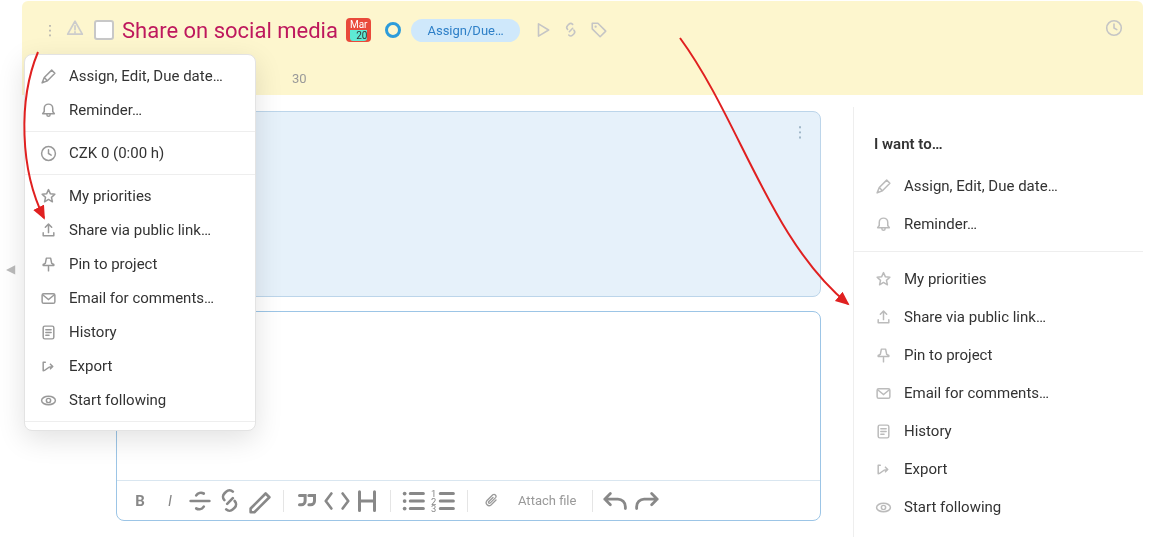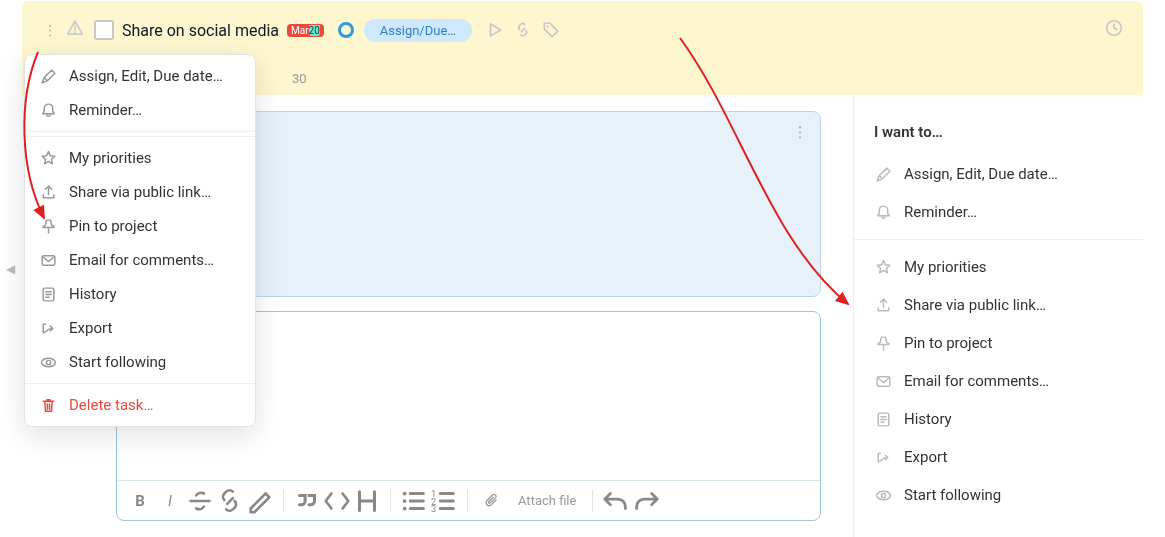--- a/index.html
+++ b/index.html
@@ -65,35 +65,35 @@
     .checkbox {
       width: 20px;
       height: 20px;
       border: 2px solid #c8c8c8;
       border-radius: 3px;
       background: #fff;
       margin: 0 4px;
       cursor: pointer;
     }
     .task-title {
-      font-size: 16px;
+      font-size: 22px;
       font-weight: 400;
-      color: #0f172a;
+      color: #be185d;
       margin-right: 4px;
     }
     .date-badge {
       background: #e94a3b;
       color: #fff;
       border-radius: 4px;
       padding: 1px 4px;
       font-size: 10px;
       line-height: 11px;
       text-align: right;
       display: flex;
-      flex-direction: row;
+      flex-direction: column;
       margin-right: 4px;
     }
     .date-badge .day { background: #5eead4; color: #333; border-radius: 0 0 3px 3px; font-weight: normal; }
     .status-circle {
       width: 16px;
       height: 16px;
       border: 3px solid #2d9cdb;
       border-radius: 50%;
       margin: 0 6px;
     }
@@ -136,20 +136,21 @@
     }
     .main-col {
       flex: 1;
       position: relative;
       padding: 16px 0 0 0;
     }
     .side-col {
       width: 290px;
       border-left: 1px solid #eee;
       padding: 0 0 16px 0;
+      margin-top: 12px;
     }
     
     .blue-panel {
       margin-left: 94px;
       margin-right: 32px;
       border: 1px solid #bcd5ea;
       border-radius: 8px;
       background: #e6f1fa;
       height: 186px;
       position: relative;
@@ -607,20 +608,28 @@
       <div class="menu-item">
         <span class="mi-icon">
           <svg viewBox="0 0 16 16">
             <use href="#i-bell"></use>
           </svg>
         </span>
         <span>Reminder…</span>
       </div>
     </div>
   <div class="menu-divider"></div>
+  <div class="menu-item">
+    <span class="mi-icon">
+        <svg viewBox="0 0 16 16">
+          <use href="#i-clock"></use>
+        </svg>
+      </span>
+    <span>CZK 0 (0:00 h)</span>
+  </div>
   <div class="menu-divider"></div>
   <div id="ctx-list-2">
       <div class="menu-item">
         <span class="mi-icon">
           <svg viewBox="0 0 16 16">
             <use href="#i-star"></use>
           </svg>
         </span>
         <span>My priorities</span>
       </div>
@@ -667,28 +676,20 @@
       <div class="menu-item">
         <span class="mi-icon">
           <svg viewBox="0 0 16 16">
             <use href="#i-eye"></use>
           </svg>
         </span>
         <span>Start following</span>
       </div>
     </div>
   <div class="menu-divider"></div>
-  <div class="menu-item danger">
-    <span class="mi-icon">
-        <svg viewBox="0 0 16 16">
-          <use href="#i-trash"></use>
-        </svg>
-      </span>
-    <span>Delete task…</span>
-  </div>
 </div>
 
 <svg class="arrow-svg" style="left:0;top:0" width="1165" height="537">
   <defs>
     <marker id="arrowhead" markerWidth="8" markerHeight="8" refX="6" refY="3" orient="auto">
       <path d="M0,0 L7,3 L0,6 z" fill="#e02020"></path>
     </marker>
   </defs>
   <path d="M 38 52 C 18 100, 20 170, 44 218" stroke="#e02020" stroke-width="2" fill="none" marker-end="url(#arrowhead)"></path>
   <path d="M 680 38 C 740 120, 770 240, 848 304" stroke="#e02020" stroke-width="2" fill="none" marker-end="url(#arrowhead)"></path>

